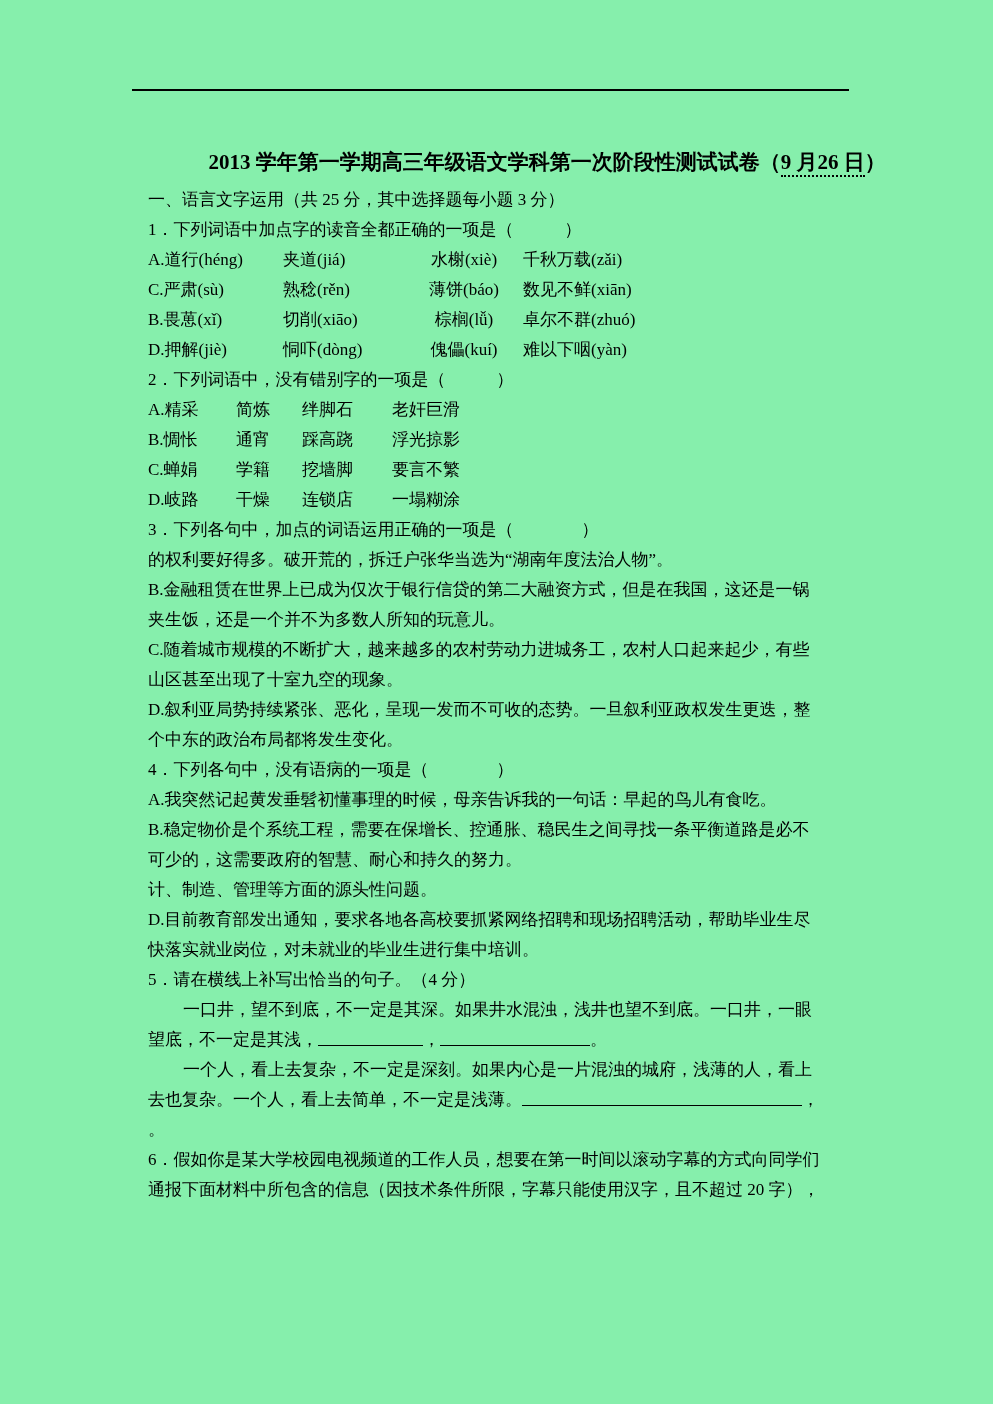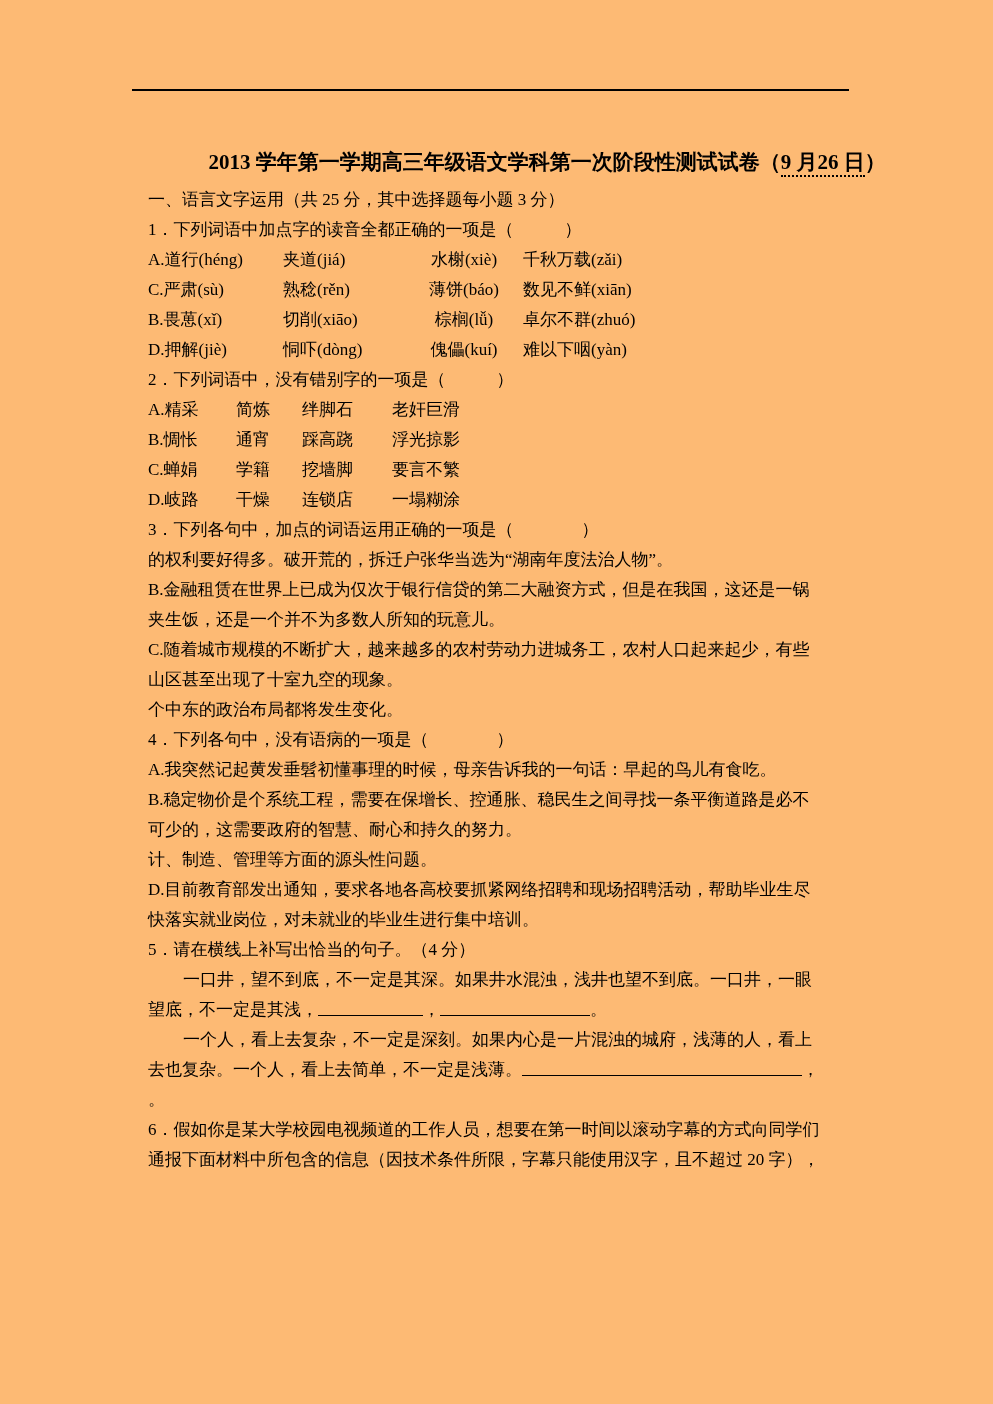--- a/index.html
+++ b/index.html
@@ -1,19 +1,19 @@
 <!DOCTYPE html>
 <html><head>
 <meta charset="utf-8">
 <style>
   html,body{margin:0;padding:0;background:#ffffff;}
   .page{
     position:relative;
     width:993px;height:1404px;
-    background:#fdba74;
+    background:#86efac;
     font-family:"Liberation Serif","DejaVu Serif",serif;
     color:#000;
     overflow:hidden;
   }
   .header-rule{
     position:absolute;
     left:132px;top:89px;width:717px;
     border-top:2px solid #000;
     height:0;
   }
@@ -121,20 +121,21 @@
         <span class="q2c3">连锁店</span>
         <span>一塌糊涂</span>
       </div>
 
       <div class="line">3．下列各句中，加点的词语运用正确的一项是（　　　　）</div>
       <div class="line">的权利要好得多。破开荒的，拆迁户张华当选为“湖南年度法治人物”。</div>
       <div class="line">B.金融租赁在世界上已成为仅次于银行信贷的第二大融资方式，但是在我国，这还是一锅</div>
       <div class="line">夹生饭，还是一个并不为多数人所知的玩意儿。</div>
       <div class="line">C.随着城市规模的不断扩大，越来越多的农村劳动力进城务工，农村人口起来起少，有些</div>
       <div class="line">山区甚至出现了十室九空的现象。</div>
+      <div class="line">D.叙利亚局势持续紧张、恶化，呈现一发而不可收的态势。一旦叙利亚政权发生更迭，整</div>
       <div class="line">个中东的政治布局都将发生变化。</div>
 
       <div class="line">4．下列各句中，没有语病的一项是（　　　　）</div>
       <div class="line">A.我突然记起黄发垂髫初懂事理的时候，母亲告诉我的一句话：早起的鸟儿有食吃。</div>
       <div class="line">B.稳定物价是个系统工程，需要在保增长、控通胀、稳民生之间寻找一条平衡道路是必不</div>
       <div class="line">可少的，这需要政府的智慧、耐心和持久的努力。</div>
       <div class="line">计、制造、管理等方面的源头性问题。</div>
       <div class="line">D.目前教育部发出通知，要求各地各高校要抓紧网络招聘和现场招聘活动，帮助毕业生尽</div>
       <div class="line">快落实就业岗位，对未就业的毕业生进行集中培训。</div>
 

